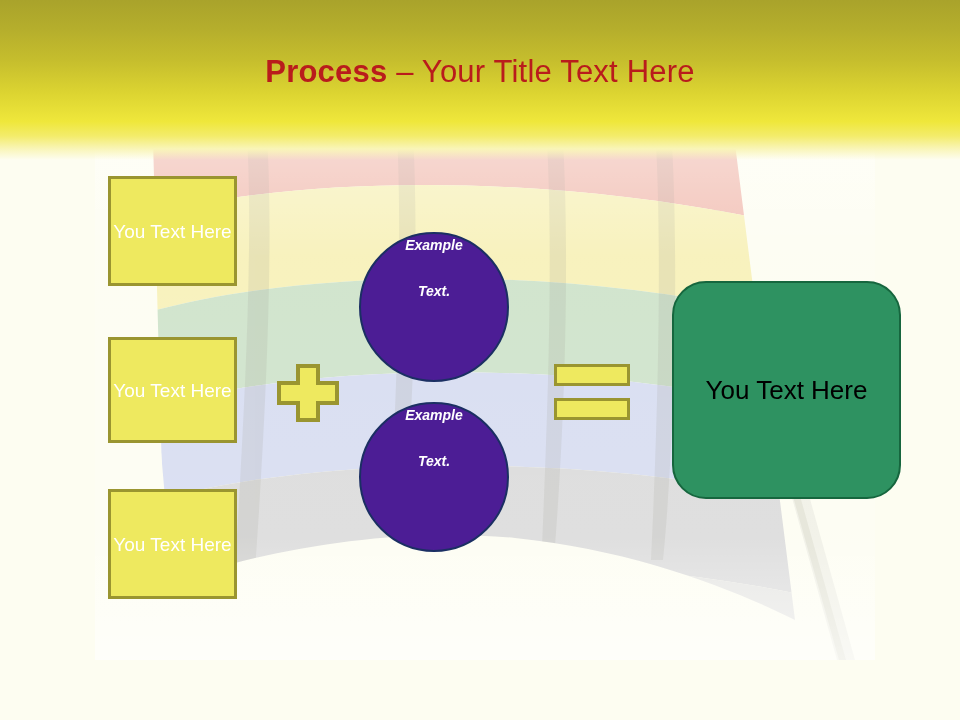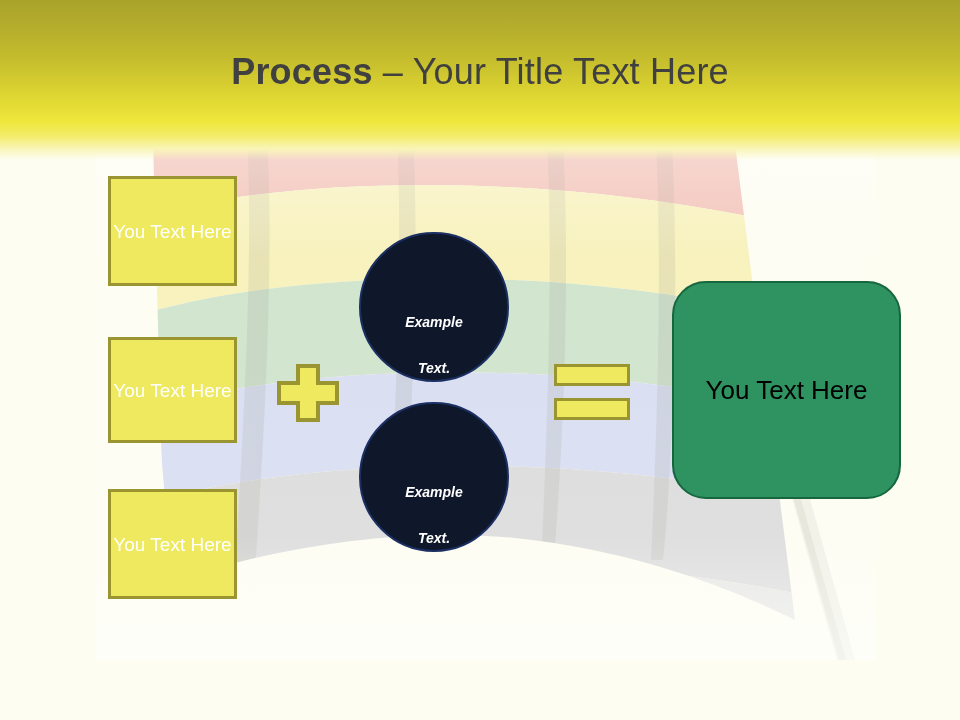--- a/index.html
+++ b/index.html
@@ -53,22 +53,22 @@
         #F3EC6B 85%,
         #F9F5B8 93%,
         rgba(253,253,241,0) 100%);
     pointer-events: none;
   }
   .slide-title {
     position: absolute;
     left: 0; top: 52px;
     width: 960px;
     text-align: center;
-    color: #404040;
-    font-size: 36px;
+    color: #b91c1c;
+    font-size: 31px;
     line-height: 40px;
     letter-spacing: 0.2px;
     white-space: nowrap;
   }
   .slide-title .t-bold { font-weight: bold; }
   .slide-title .t-light { font-weight: normal; }
 
   
   .ybox {
     position: absolute;
@@ -118,25 +118,25 @@
   }
   .eq-bar.top { top: 0; }
   .eq-bar.bottom { top: 34px; }
 
   
   .circle {
     position: absolute;
     width: 150px;
     height: 150px;
     border-radius: 50%;
-    background: #0f172a;
+    background: #4c1d95;
     border: 2px solid #1B2F63;
     box-sizing: border-box;
     display: flex;
-    align-items: flex-end;
+    align-items: flex-start;
     justify-content: center;
     color: #FFFFFF;
     font-size: 14px;
     font-weight: bold;
     font-style: italic;
     line-height: 23px;
     text-align: center;
   }
   #circle-1 { left: 359px; top: 232px; }
   #circle-2 { left: 359px; top: 402px; }

